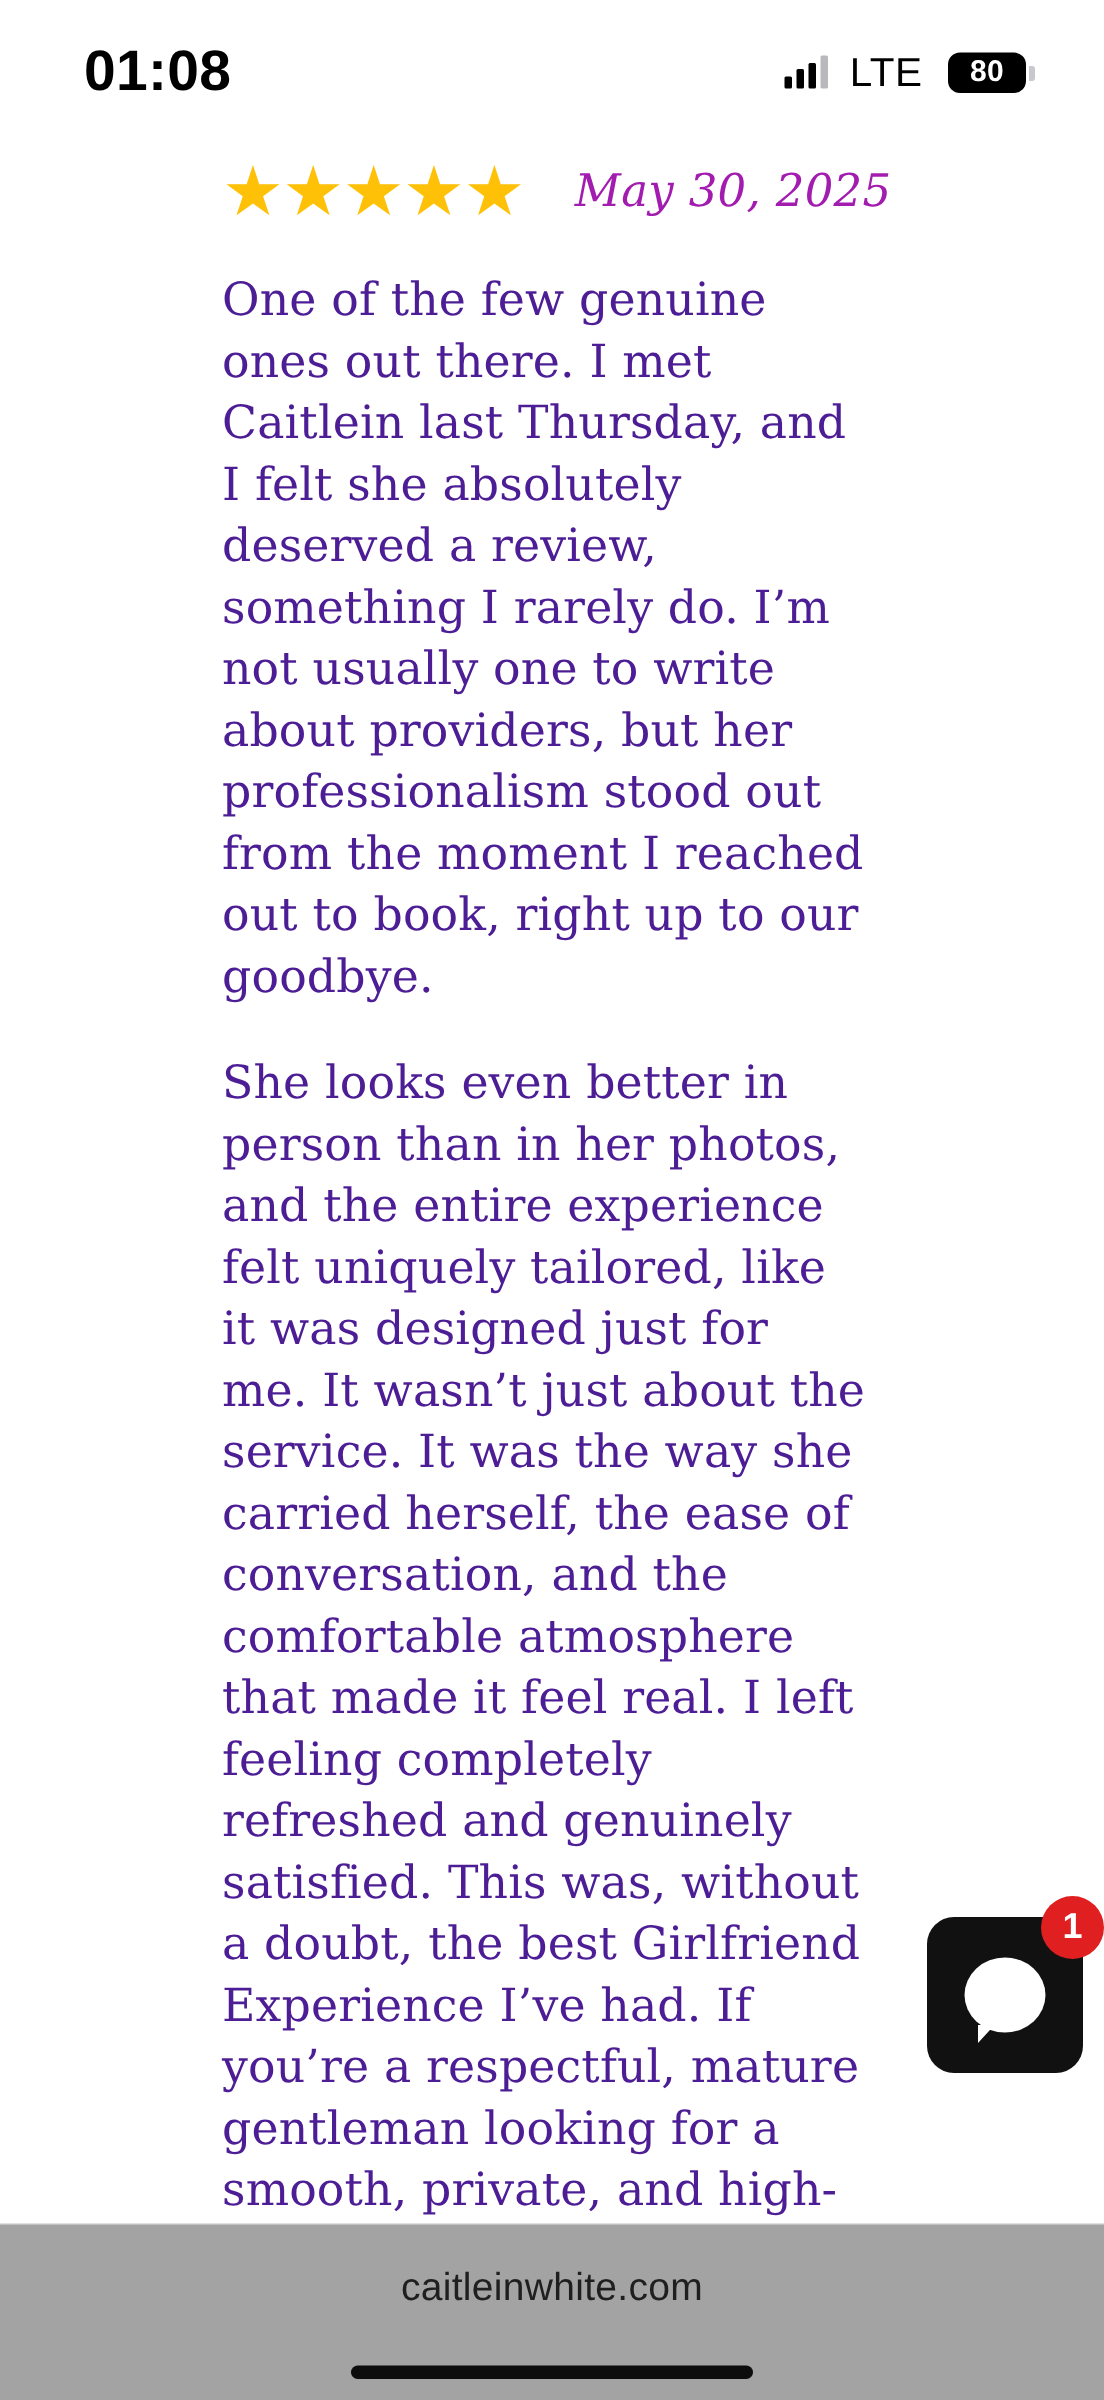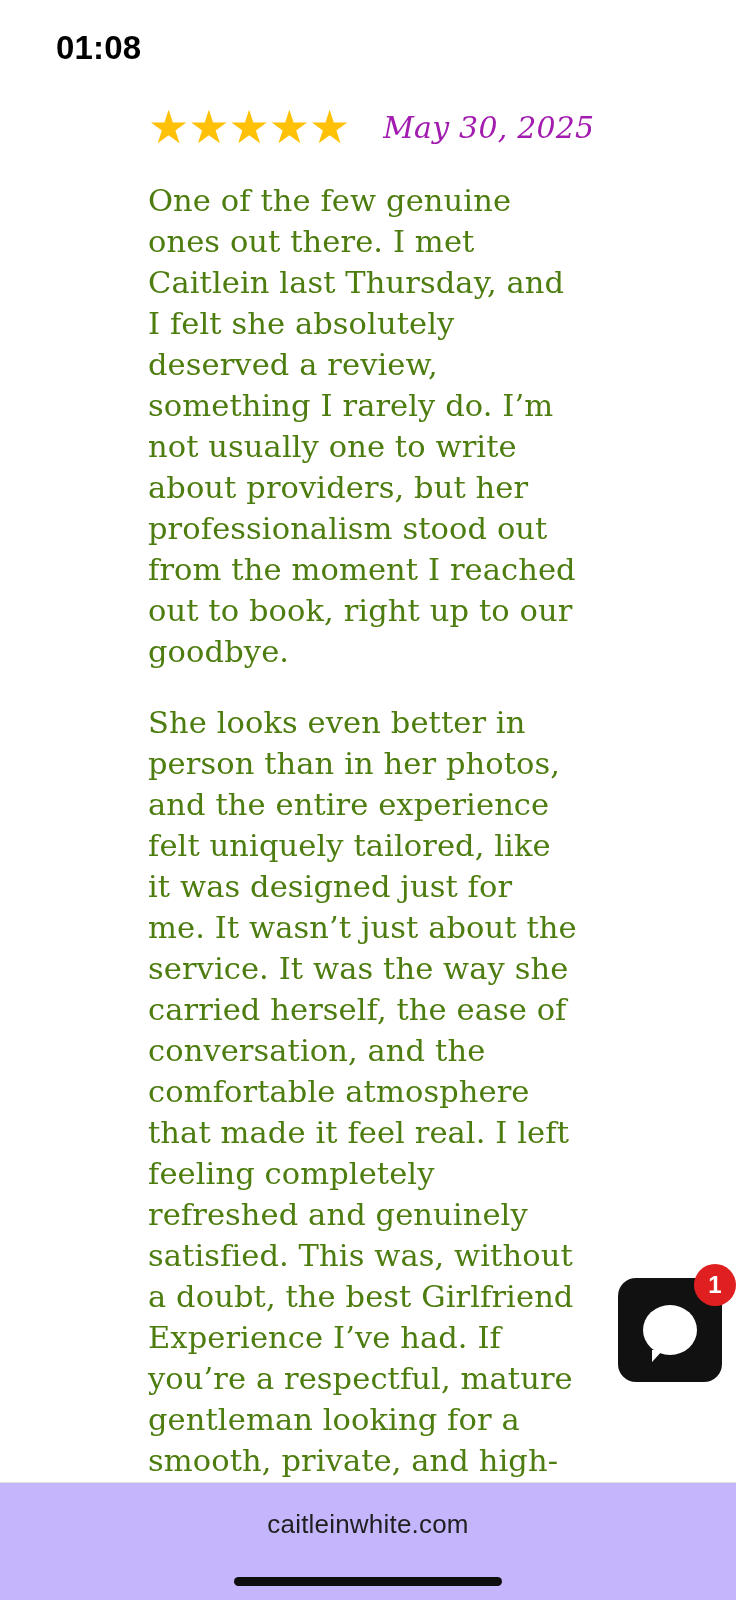--- a/index.html
+++ b/index.html
@@ -23,21 +23,21 @@
   .status-bar {
     height: 96px;
     flex: 0 0 96px;
     display: flex;
     align-items: center;
     justify-content: space-between;
     padding: 0 52px 0 56px;
     background: #ffffff;
   }
   .status-time {
-    font-size: 33px;
+    font-size: 38px;
     font-weight: 600;
     letter-spacing: 0.2px;
     color: #000;
     font-family: "Liberation Sans", sans-serif;
   }
   .status-right {
     display: flex;
     align-items: center;
     gap: 13px;
   }
@@ -122,21 +122,21 @@
   }
   .review-body {
     margin-top: 30px;
     margin-left: 100px;
     max-width: 430px;
   }
   .review-body p {
     font-family: "DejaVu Serif", serif;
     font-size: 30.5px;
     line-height: 41px;
-    color: #4d7c0f;
+    color: #4c1d95;
     margin-bottom: 30px;
     letter-spacing: 0.1px;
   }
 
   
   .chat-fab {
     position: absolute;
     right: 14px;
     bottom: 100px;
     width: 104px;
@@ -178,21 +178,21 @@
     font-weight: 600;
     display: flex;
     align-items: center;
     justify-content: center;
   }
 
   
   .bottom-bar {
     flex: 0 0 118px;
     border-top: 1px solid #e2e2e2;
-    background: #c4b5fd;
+    background: #a3a3a3;
     display: flex;
     flex-direction: column;
     align-items: center;
     justify-content: flex-start;
     padding-top: 26px;
     position: relative;
   }
   .site-url {
     font-size: 26px;
     color: #1f1f1f;
@@ -210,20 +210,33 @@
     background: #0d0d0d;
   }
 </style>
 </head>
 <body>
 
 <div class="phone">
 
   <div class="status-bar">
     <div class="status-time">01:08</div>
+    <div class="status-right">
+      <div class="signal">
+        <i></i>
+          <i></i>
+          <i></i>
+          <i></i>
+      </div>
+      <div class="lte-label">LTE</div>
+      <div class="battery">
+        <span class="battery-text">80</span>
+        <span class="battery-cap"></span>
+      </div>
+    </div>
   </div>
 
   <div class="content">
 
     <div class="review-head">
       <div class="stars">★★★★★</div>
       <div class="review-date">May 30, 2025</div>
     </div>
 
     <div class="review-body">

